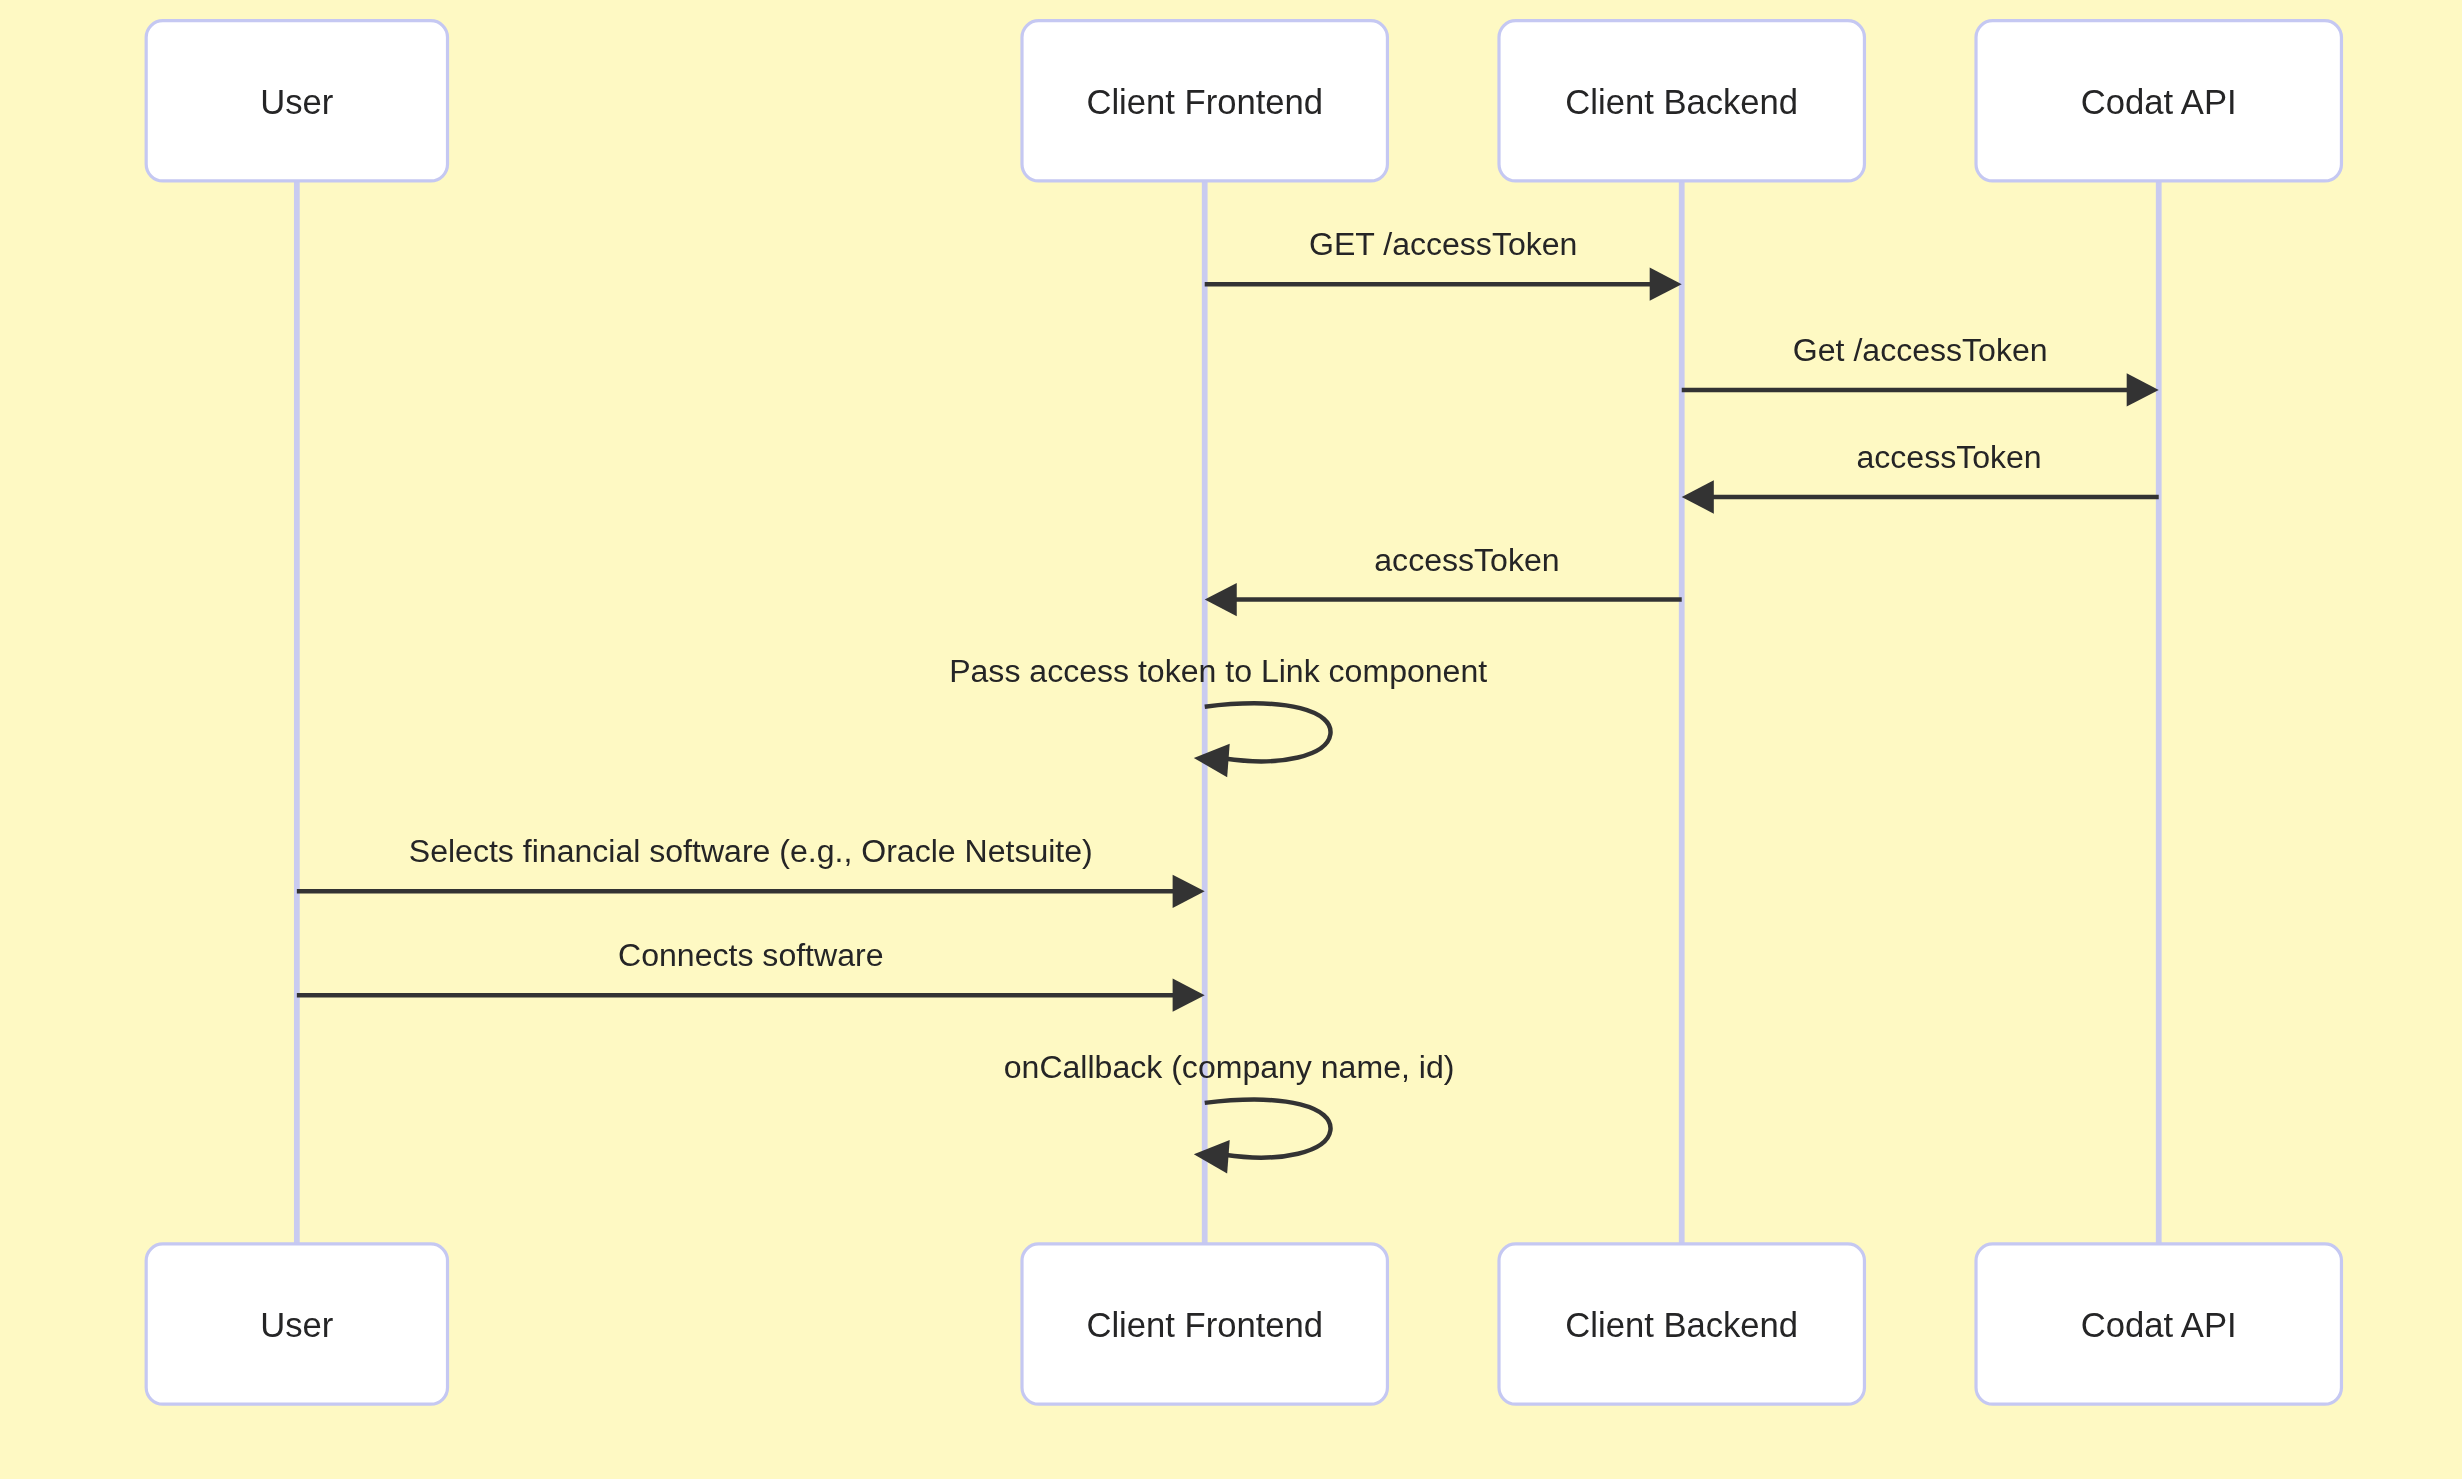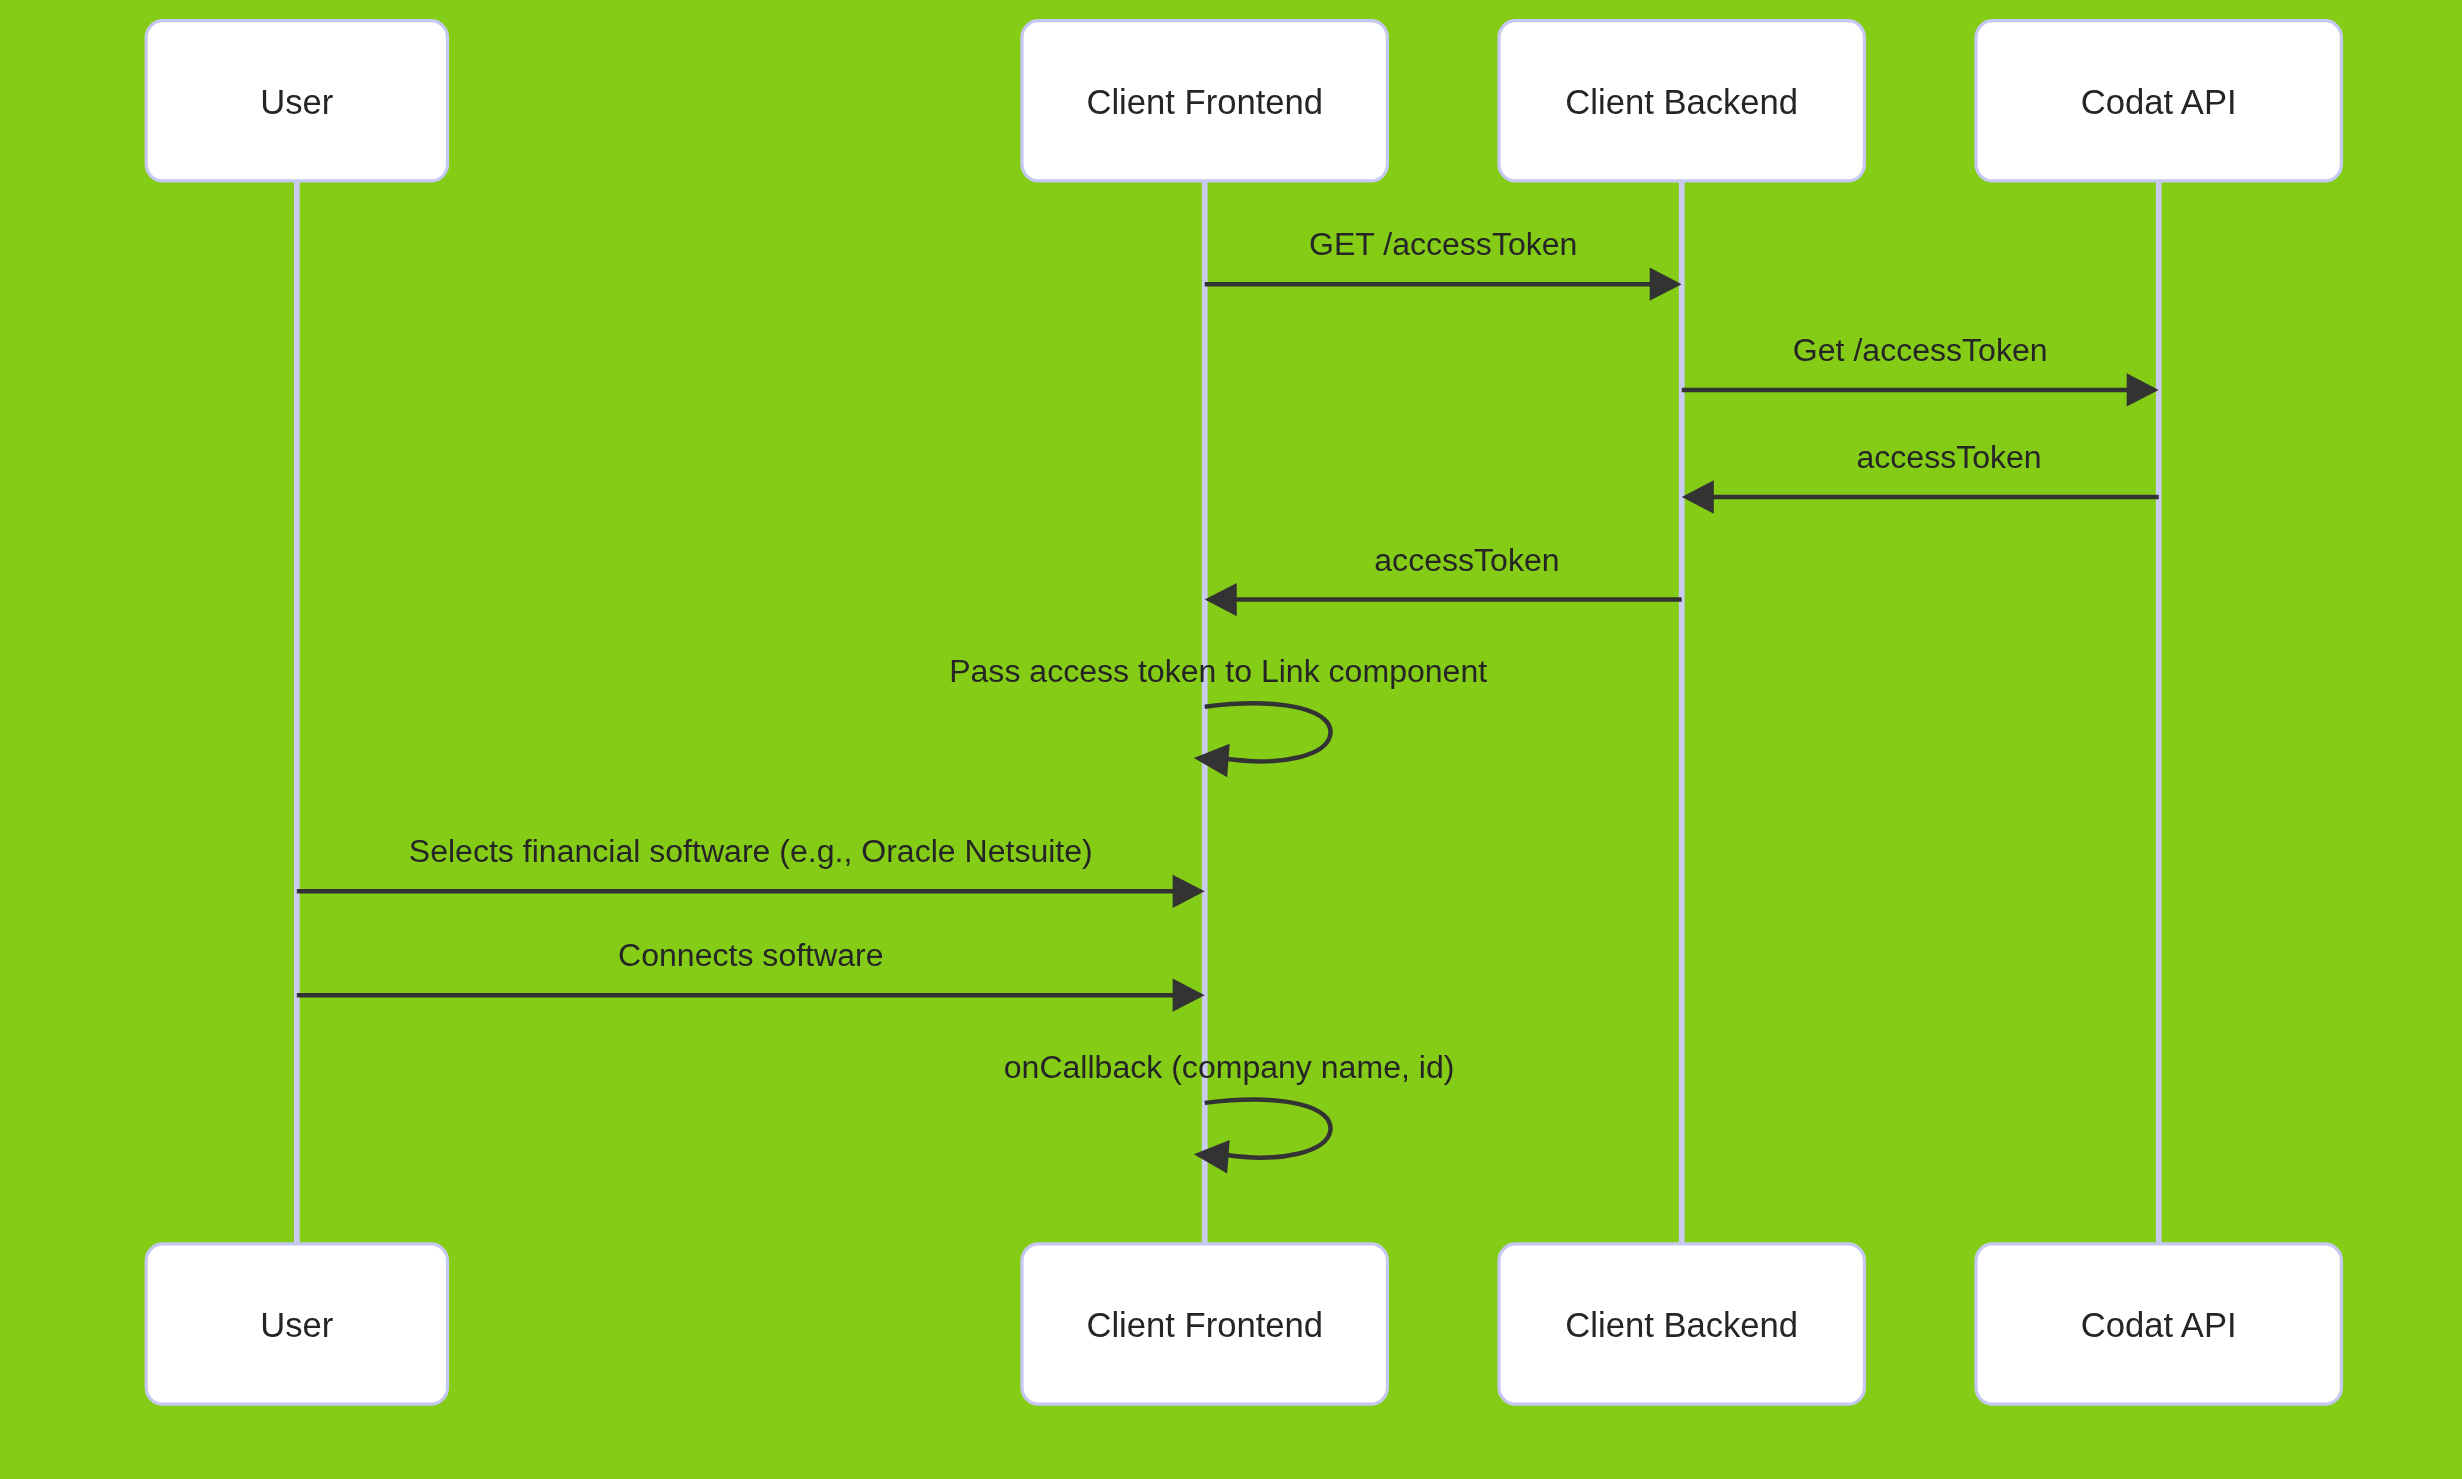--- a/index.html
+++ b/index.html
@@ -9,21 +9,21 @@
     background: #ffffff;
   }
   body {
     font-family: "Liberation Sans", sans-serif;
     -webkit-font-smoothing: antialiased;
   }
   #diagram-root {
     position: relative;
     width: 2462px;
     height: 1480px;
-    background: #84cc16;
+    background: #fef9c3;
     overflow: hidden;
   }
   #sequence-svg {
     position: absolute;
     top: 0;
     left: 0;
     width: 2462px;
     height: 1480px;
     display: block;
   }

